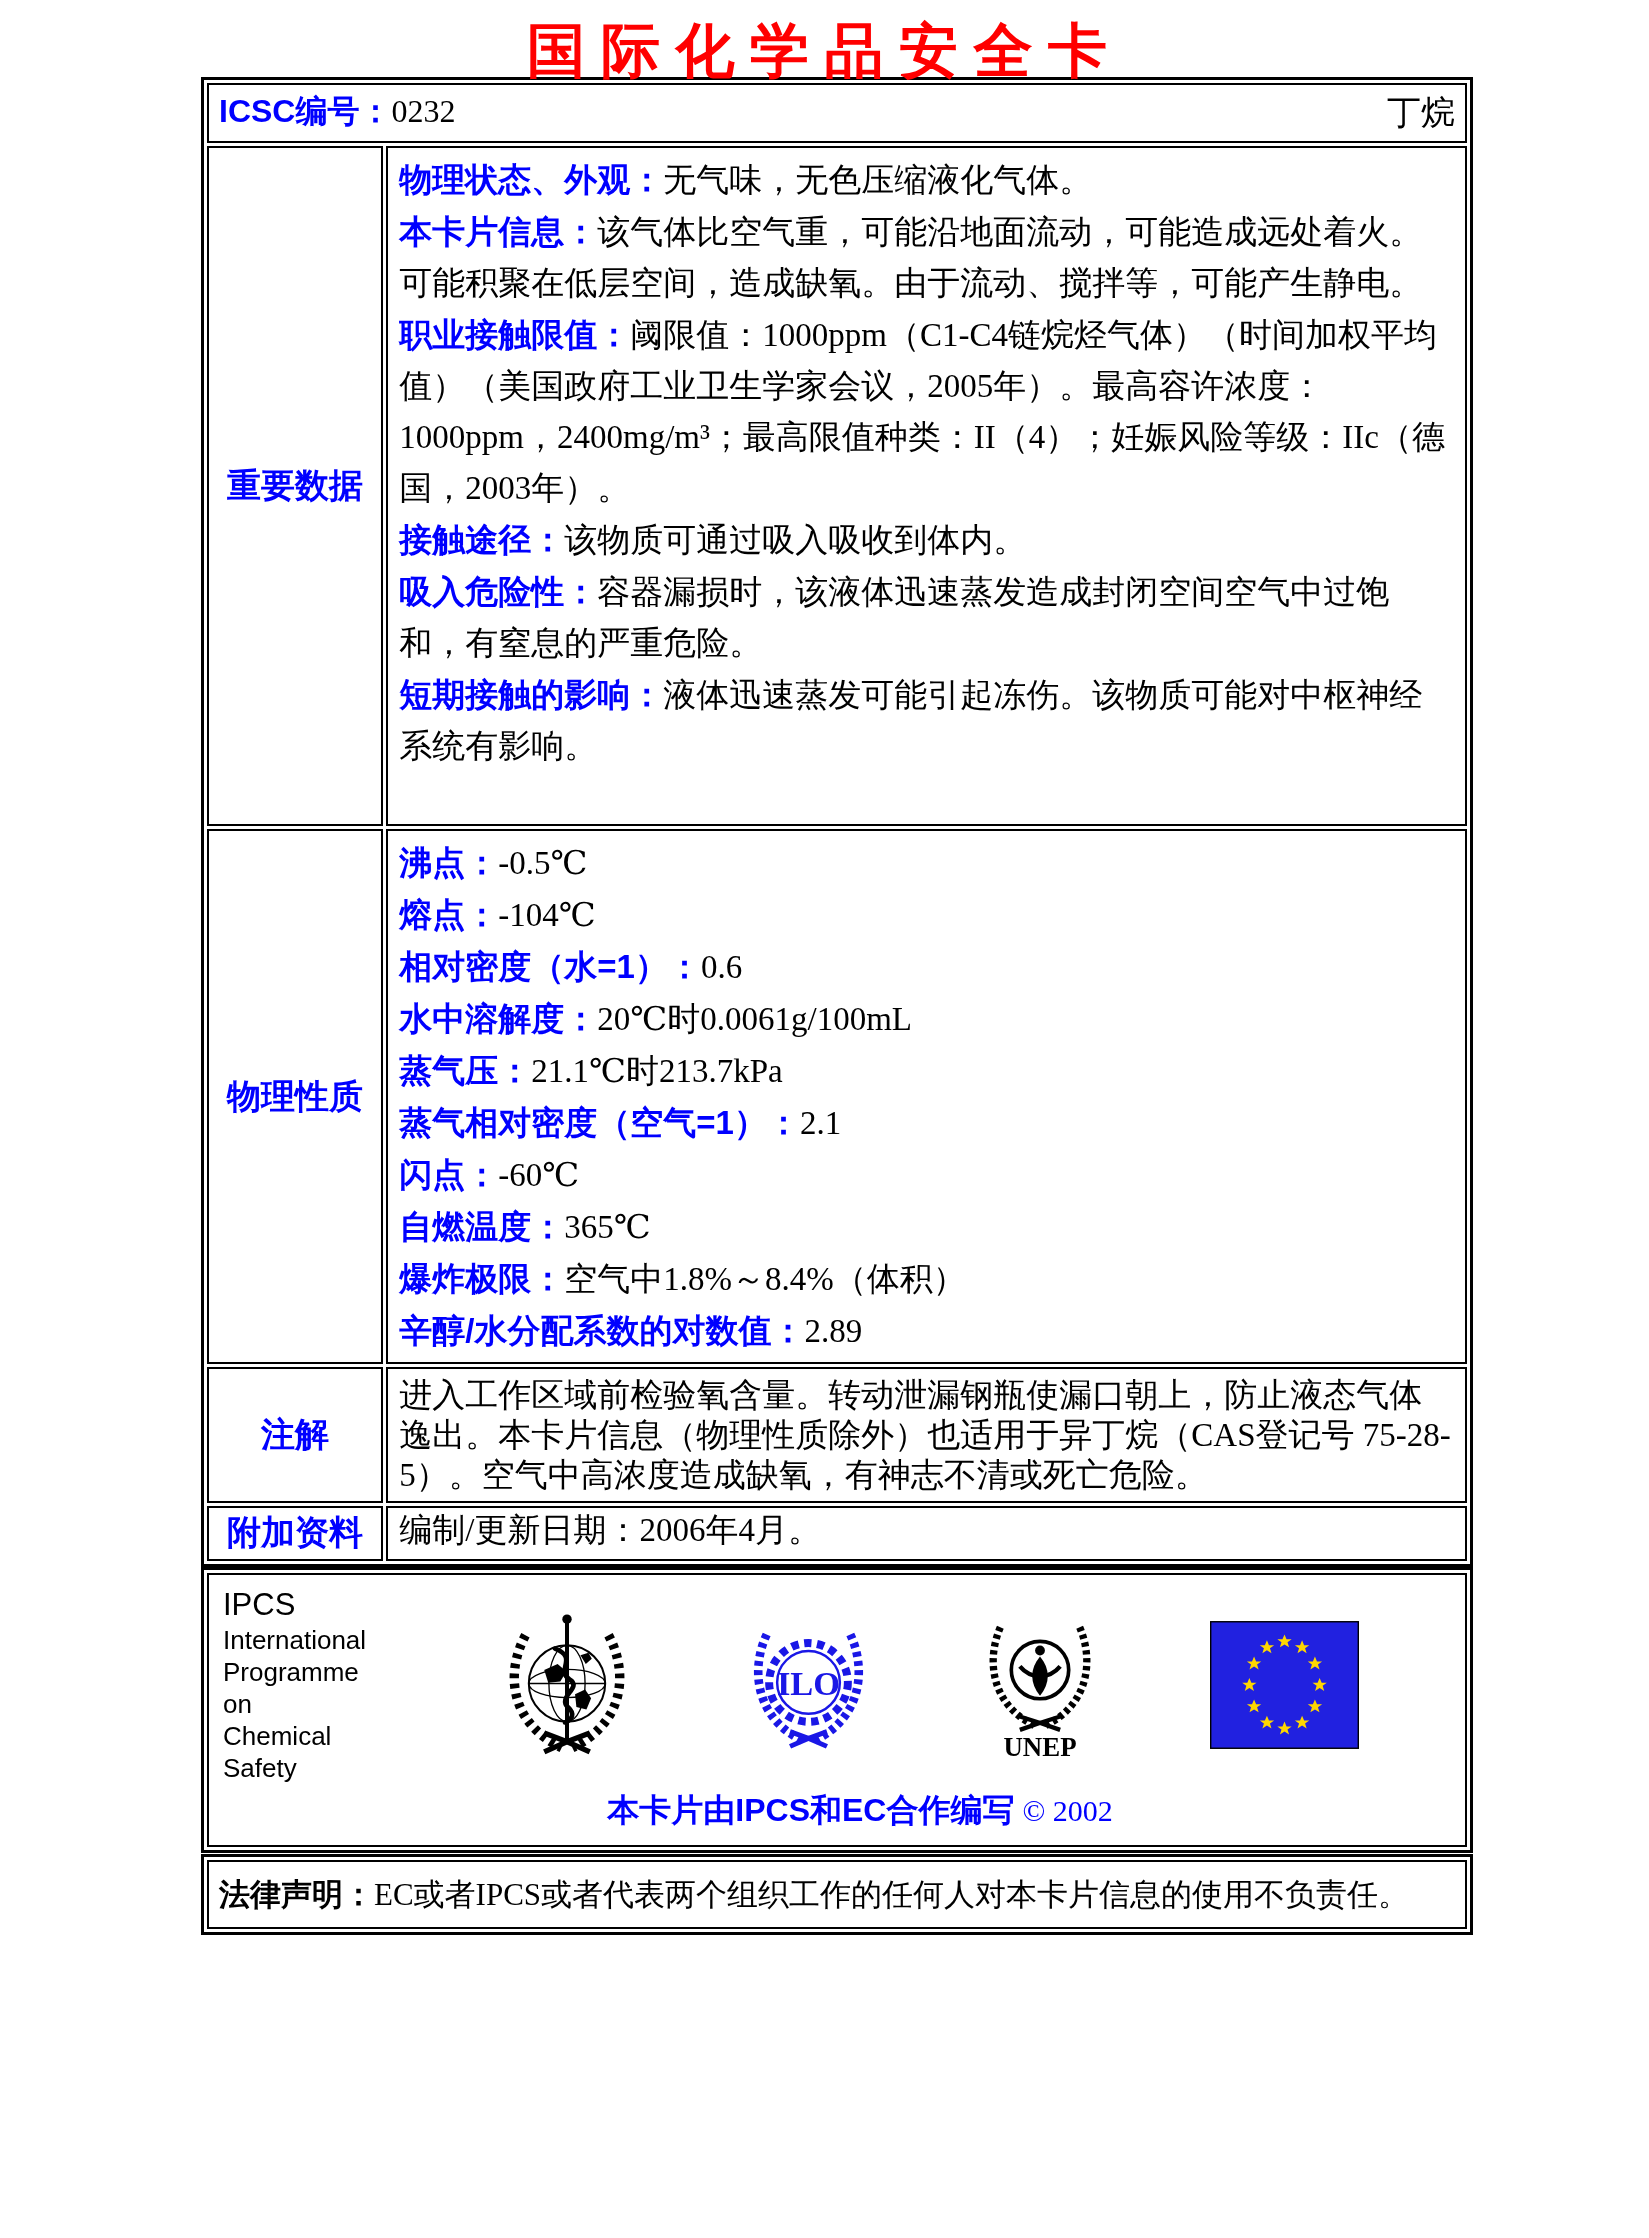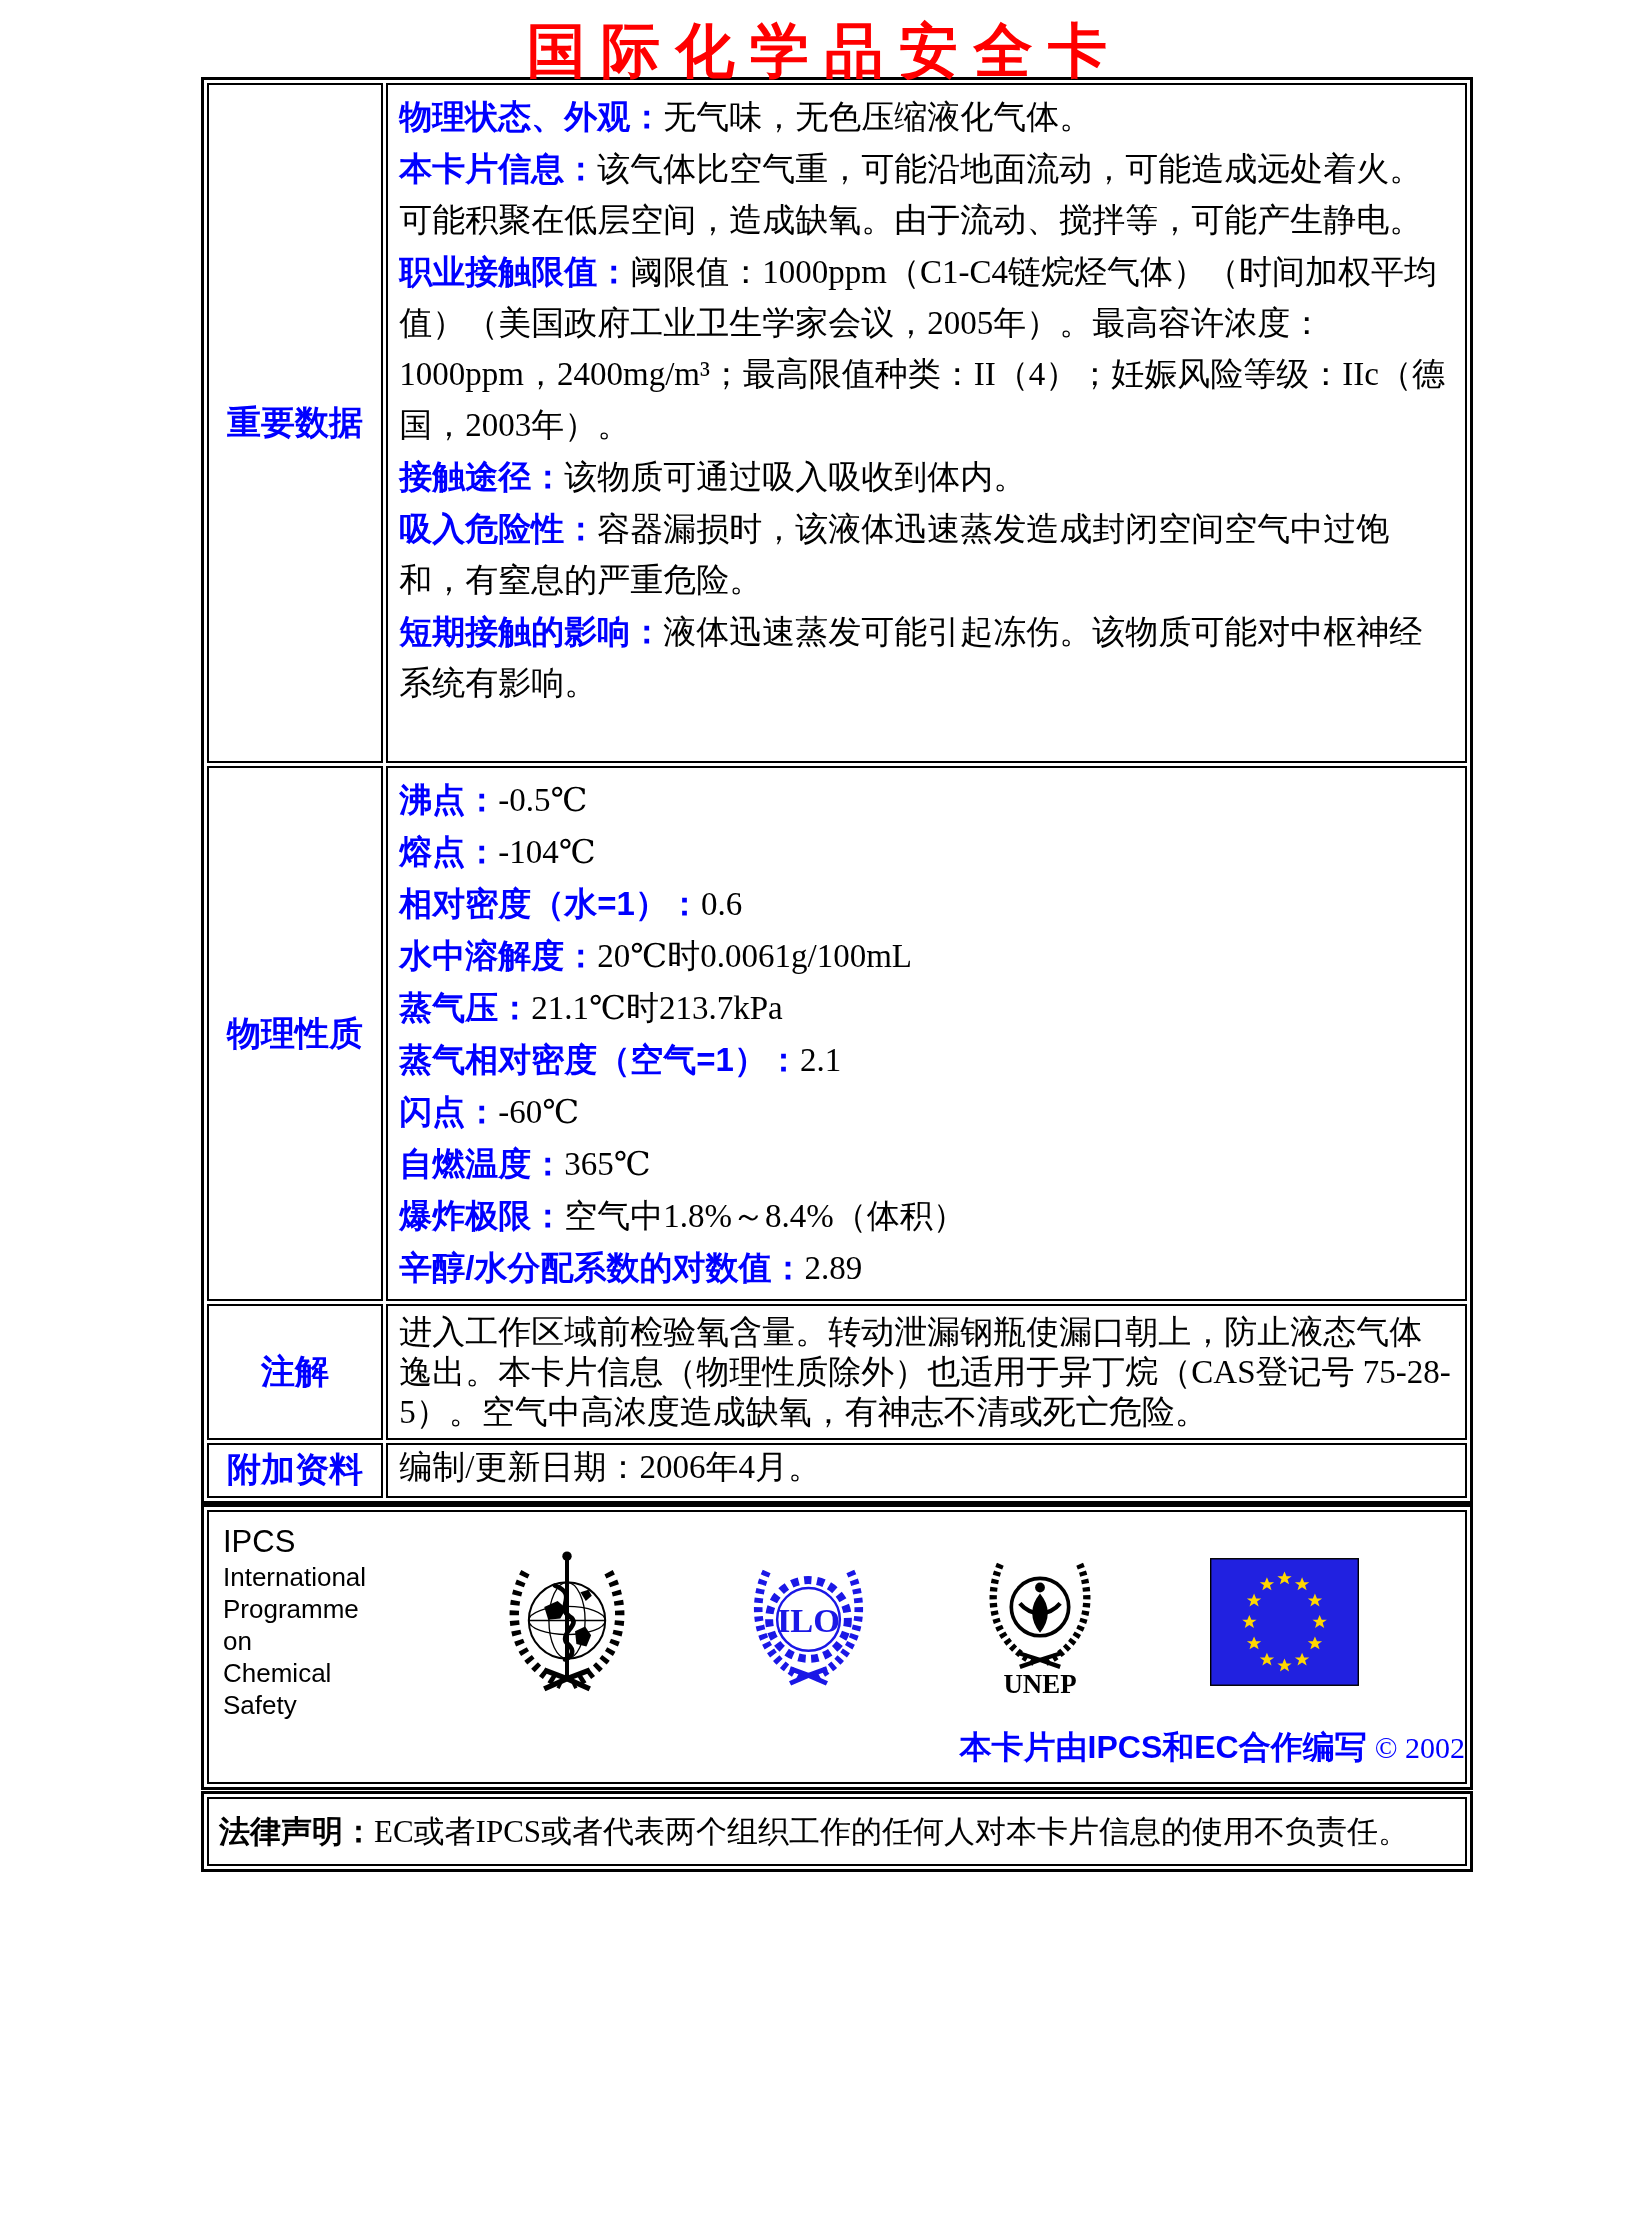--- a/index.html
+++ b/index.html
@@ -32,21 +32,21 @@
   .addl-content{line-height:37px;padding:4.2px 11.3px;}
   
   .logos-table{margin-top:0;}
   .logos-cell{padding:0;}
   .logos-row{display:flex;align-items:center;justify-content:space-between;
              padding:11.3px 106px 0 14px;}
   .ipcs-block{width:165px;font-family:"Liberation Sans","DejaVu Sans",sans-serif;}
   .ipcs-title{font-weight:normal;font-size:31px;line-height:38px;}
   .ipcs-line{font-size:26px;line-height:32px;}
   .logo{flex:0 0 auto;}
-  .caption{ text-align:right;padding:4.2px 0 12.7px 0;color:#0000ff;font-size:32px;margin-left:46px;}
+  .caption{ text-align:center;padding:4.2px 0 12.7px 0;color:#0000ff;font-size:32px;margin-left:46px;}
   .caption .cap-main{font-family:"Liberation Sans","DejaVu Sans",sans-serif;font-weight:bold;}
   .caption .cap-copy{font-size:30px;font-weight:normal;}
   
   .legal-table{margin-top:1px;}
   td.legal-cell{padding:12.7px 10px;font-size:31px;line-height:39px;vertical-align:middle;}
   .legal-label{font-family:"Liberation Sans","DejaVu Sans",sans-serif;font-weight:bold;color:#000;}
 </style>
 </head>
 <body>
 
@@ -55,20 +55,26 @@
   <div class="doc-title">国际化学品安全卡</div>
 
   <div class="card">
 
     <table class="box main-table">
       <colgroup>
           <col style="width:176px">
           <col>
         </colgroup>
       <tbody>
+        <tr>
+          <td class="header-cell" colspan="2">
+            <span class="hdr-left"><span class="blue-label">ICSC编号：</span><span>0232</span></span>
+            <span class="hdr-right">丁烷</span>
+          </td>
+        </tr>
 
         <tr>
           <td class="label-cell">重要数据</td>
           <td class="content-cell">
             <div class="content important-content">
               <div class="para"><span class="blue-label">物理状态、外观：</span><span>无气味，无色压缩液化气体。</span></div>
               <div class="para"><span class="blue-label">本卡片信息：</span><span>该气体比空气重，可能沿地面流动，可能造成远处着火。可能积聚在低层空间，造成缺氧。由于流动、搅拌等，可能产生静电。</span></div>
               <div class="para"><span class="blue-label">职业接触限值：</span><span>阈限值：1000ppm（C1-C4链烷烃气体）（时间加权平均值）（美国政府工业卫生学家会议，2005年）。最高容许浓度：1000ppm，2400mg/m³；最高限值种类：II（4）；妊娠风险等级：IIc（德国，2003年）。</span></div>
               <div class="para"><span class="blue-label">接触途径：</span><span>该物质可通过吸入吸收到体内。</span></div>
               <div class="para"><span class="blue-label">吸入危险性：</span><span>容器漏损时，该液体迅速蒸发造成封闭空间空气中过饱和，有窒息的严重危险。</span></div>

